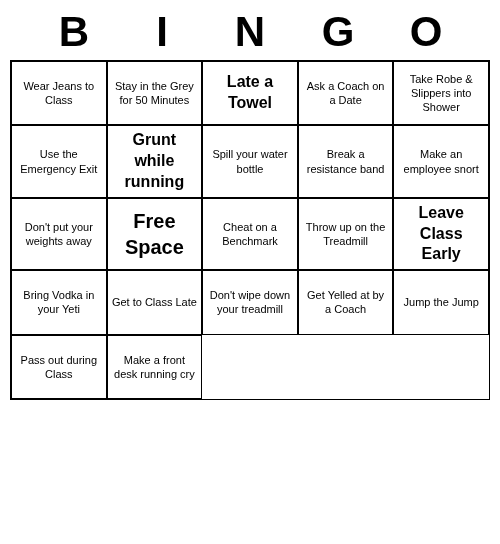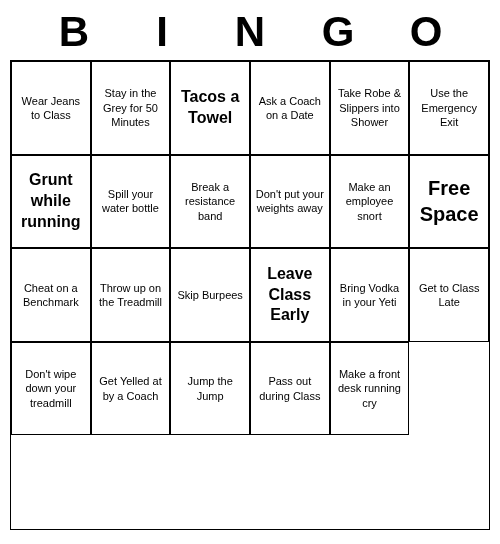--- a/index.html
+++ b/index.html
@@ -26,24 +26,24 @@
     .bingo-letter {
       width: 88px;
       text-align: center;
       font-size: 42px;
       font-weight: bold;
       color: #000;
       font-family: Arial, sans-serif;
     }
     #bingo-grid {
       display: grid;
-      grid-template-columns: repeat(6, 1fr);
+      grid-template-columns: repeat(5, 1fr);
       grid-template-rows: repeat(5, 1fr);
       width: 480px;
-      height: 470px;
+      height: 340px;
       border: 1.5px solid #000;
     }
     .bingo-cell {
       border: 1px solid #000;
       display: flex;
       align-items: center;
       justify-content: center;
       text-align: center;
       padding: 4px;
       font-size: 11px;
@@ -65,33 +65,32 @@
 <div id="bingo-header">
     <span class="bingo-letter">B</span>
     <span class="bingo-letter">I</span>
     <span class="bingo-letter">N</span>
     <span class="bingo-letter">G</span>
     <span class="bingo-letter">O</span>
   </div>
 <div id="bingo-grid">
     <div class="bingo-cell">Wear Jeans to Class</div>
     <div class="bingo-cell">Stay in the Grey for 50 Minutes</div>
-    <div class="bingo-cell large-text">Tacos a Towel</div>
+    <div class="bingo-cell large-text">Late a Towel</div>
     <div class="bingo-cell">Ask a Coach on a Date</div>
     <div class="bingo-cell">Take Robe &amp; Slippers into Shower</div>
     <div class="bingo-cell">Use the Emergency Exit</div>
     <div class="bingo-cell large-text">Grunt while running</div>
     <div class="bingo-cell">Spill your water bottle</div>
     <div class="bingo-cell">Break a resistance band</div>
+    <div class="bingo-cell">Make an employee snort</div>
     <div class="bingo-cell">Don't put your weights away</div>
-    <div class="bingo-cell">Make an employee snort</div>
     <div class="bingo-cell free-space">Free Space</div>
     <div class="bingo-cell">Cheat on a Benchmark</div>
     <div class="bingo-cell">Throw up on the Treadmill</div>
-    <div class="bingo-cell">Skip Burpees</div>
     <div class="bingo-cell large-text">Leave Class Early</div>
     <div class="bingo-cell">Bring Vodka in your Yeti</div>
     <div class="bingo-cell">Get to Class Late</div>
     <div class="bingo-cell">Don't wipe down your treadmill</div>
     <div class="bingo-cell">Get Yelled at by a Coach</div>
     <div class="bingo-cell">Jump the Jump</div>
     <div class="bingo-cell">Pass out during Class</div>
     <div class="bingo-cell">Make a front desk running cry</div>
   </div>
 

